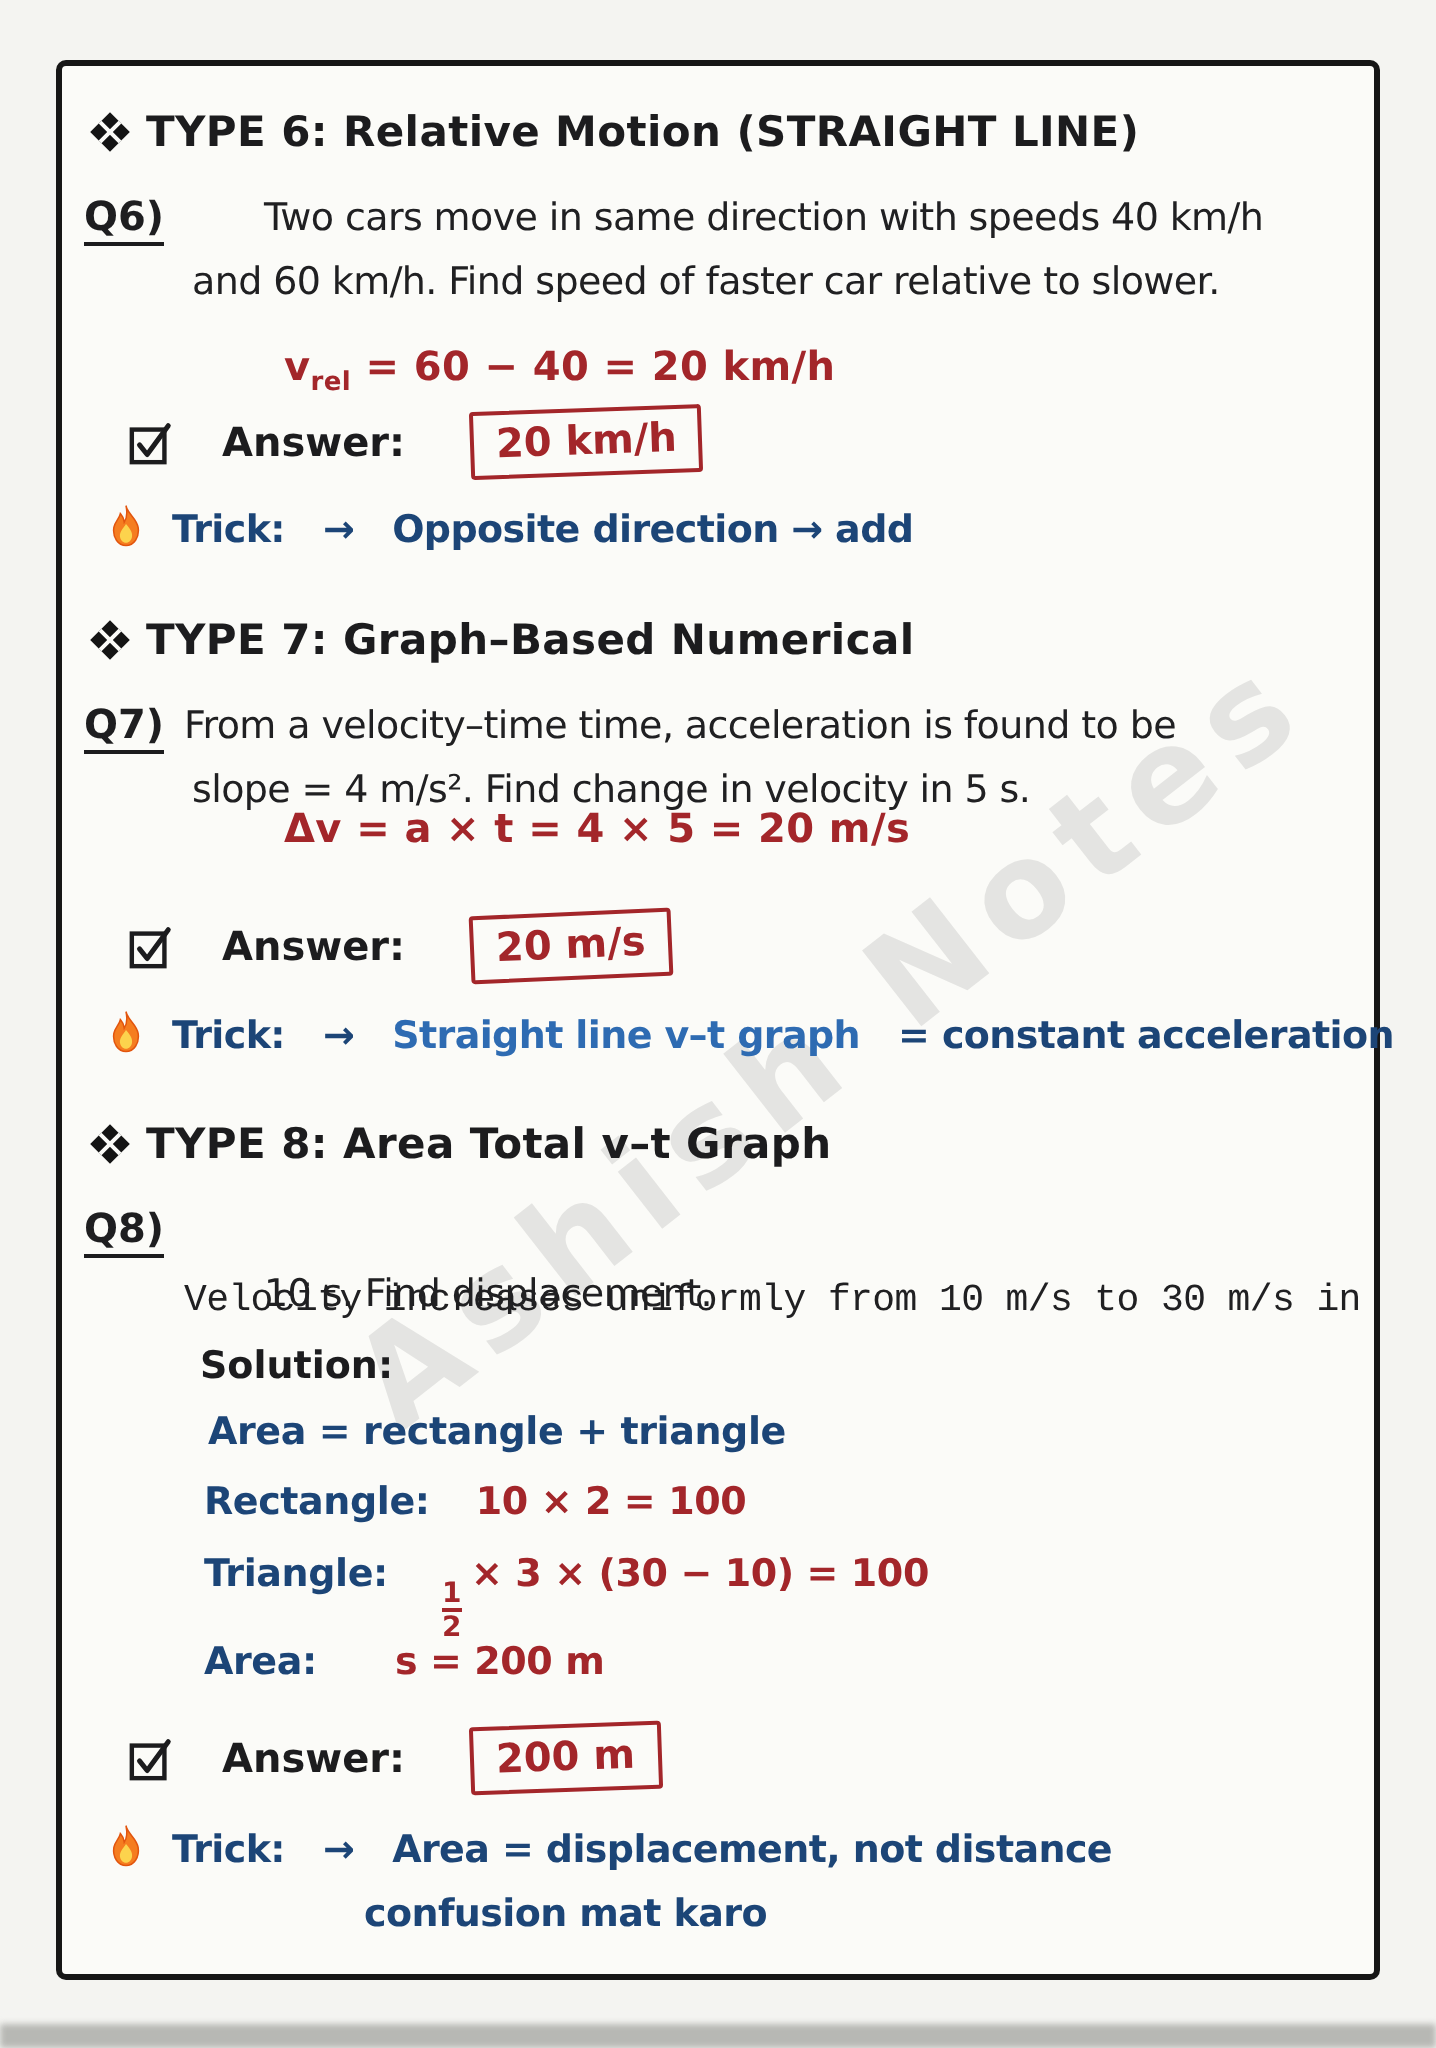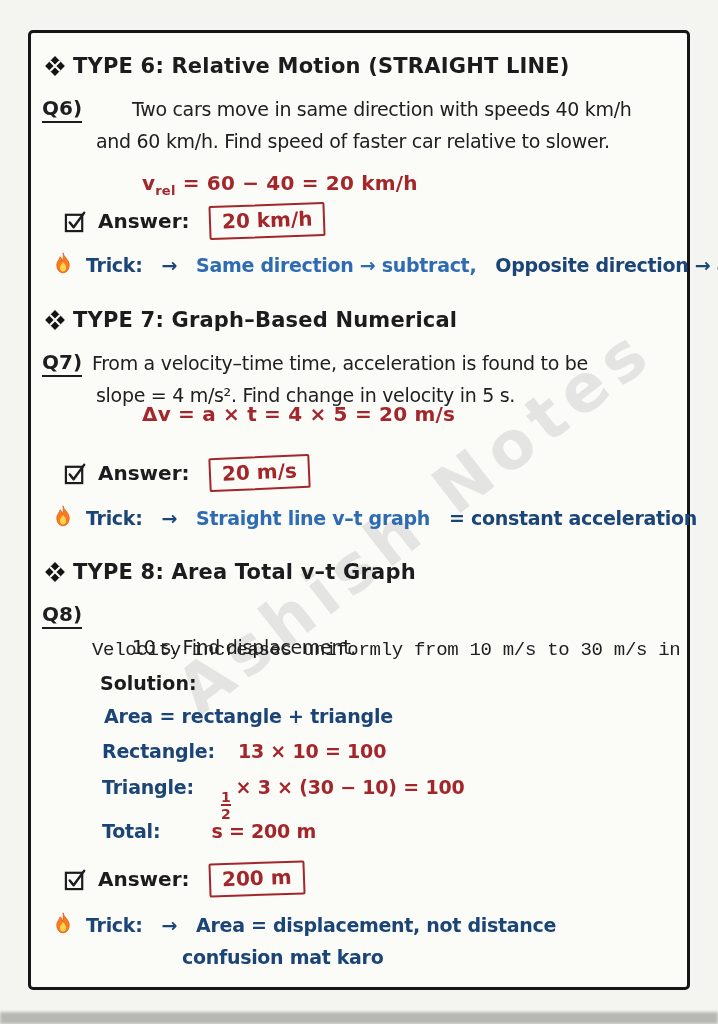--- a/index.html
+++ b/index.html
@@ -32,21 +32,21 @@
   .diamond::after{
     content:"";position:absolute;inset:0;
     background:
       linear-gradient(#fbfbf8,#fbfbf8) center/100% 2px no-repeat,
       linear-gradient(#fbfbf8,#fbfbf8) center/2px 100% no-repeat;
   }
   .qlabel{font-size:20px;font-weight:600;border-bottom:2.2px solid #1c1c1e;padding-bottom:1px;}
   .qtext{font-size:19px;font-weight:500;letter-spacing:-.3px;color:#202022;}
   .formula{font-size:20px;font-weight:600;color:#a3262a;letter-spacing:.2px;}
   .formula sub{font-size:13px;}
-  .ansrow{display:flex;align-items:center;gap:11px;}
+  .ansrow{display:flex;align-items:center;gap:24px;}
   .anslabel{font-size:20px;font-weight:600;color:#1c1c1e;}
   .ansbox{
     display:inline-block;border:2.5px solid #a3262a;border-radius:2px;
     padding:2px 11px 4px;transform:rotate(-2deg);
     font-size:20px;font-weight:600;color:#a3262a;margin-left:8px;
   }
   .trickrow{display:flex;align-items:center;gap:10px;font-size:19px;font-weight:600;letter-spacing:-.3px;}
   .navy{color:#1c4577;}
   .royal{color:#2e6bb2;}
   .sol-label{font-size:19px;font-weight:600;color:#1c1c1e;}
@@ -92,21 +92,20 @@
 
 <div class="row trickrow" style="left:50px;top:252px;">
   <span class="flame">
     <svg width="26" height="26" viewBox="0 0 24 24">
         <path d="M12 0.8 C12.6 4.4 16.9 6.6 17.6 10.8 C18.3 15.4 15.6 19.2 12 19.2 C8.4 19.2 5.7 15.4 6.4 10.8 C6.9 8.1 8.9 6.9 9.4 4.4 C10.6 5.7 11 6.8 11.2 8.4 C12.4 6.6 12.6 3.6 12 0.8 Z" fill="#f57d20" stroke="#e2550e" stroke-width="0.7"></path>
         <path d="M12 9.2 C13.6 11.2 15 12.6 14.8 14.9 C14.6 16.8 13.4 17.9 12 17.9 C10.6 17.9 9.4 16.8 9.2 14.9 C9 12.8 10.6 11.4 12 9.2 Z" fill="#fcd34d"></path>
       </svg>
   </span>
   <span class="navy seg">Trick:</span>
   <span class="navy seg">→</span>
-  <span class="royal seg">Same direction → subtract,</span>
   <span class="navy">Opposite direction → add</span>
 </div>
 
 <div class="row heading" style="left:48px;top:308px;">
   <span class="diamond"></span>
   <span>TYPE 7: Graph–Based Numerical</span>
 </div>
 
 <div class="row" style="left:42px;top:350px;">
   <span class="qlabel">Q7)</span>
@@ -149,34 +148,34 @@
   <span class="qlabel">Q8)</span>
 </div>
 <div class="row qtext" style="left:92px;top:639px;font-family:Liberation Mono, monospace;">Velocity increases uniformly from 10 m/s to 30 m/s in</div>
 <div class="row qtext" style="left:96px;top:636px;margin-left:36px;">10 s. Find displacement.</div>
 
 <div class="row sol-label" style="left:100px;top:672px;">Solution:</div>
 <div class="row sol-blue" style="left:104px;top:705px;">Area = rectangle + triangle</div>
 
 <div class="row" style="left:102px;top:740px;">
   <span class="sol-blue">Rectangle:</span>
-  <span class="sol-math" style="margin-left:18px;">13 × 10 = 100</span>
+  <span class="sol-math" style="margin-left:18px;">10 × 2 = 100</span>
 </div>
 
 <div class="row" style="left:102px;top:776px;">
   <span class="sol-blue">Triangle:</span>
   <span class="sol-math" style="margin-left:22px;"><span class="frac">
         <span class="num">1</span>
         <span class="den">2</span>
       </span><span>× 3 × (30 − 10) = 100</span></span>
 </div>
 
 <div class="row" style="left:102px;top:820px;">
-  <span class="sol-blue">Total:</span>
-  <span class="sol-math" style="margin-left:46px;">s = 200 m</span>
+  <span class="sol-blue">Area:</span>
+  <span class="sol-math" style="margin-left:34px;">s = 200 m</span>
 </div>
 
 <div class="row ansrow" style="left:64px;top:862px;">
   <span class="chk">
     <svg width="23" height="23" viewBox="0 0 24 24">
         <rect x="2" y="5" width="17" height="17" fill="none" stroke="#1c1c1e" stroke-width="2.3"></rect>
         <path d="M6 13 L10 18 L21 3" fill="none" stroke="#1c1c1e" stroke-width="2.6" stroke-linecap="round" stroke-linejoin="round"></path>
       </svg>
   </span>
   <span class="anslabel">Answer:</span>

